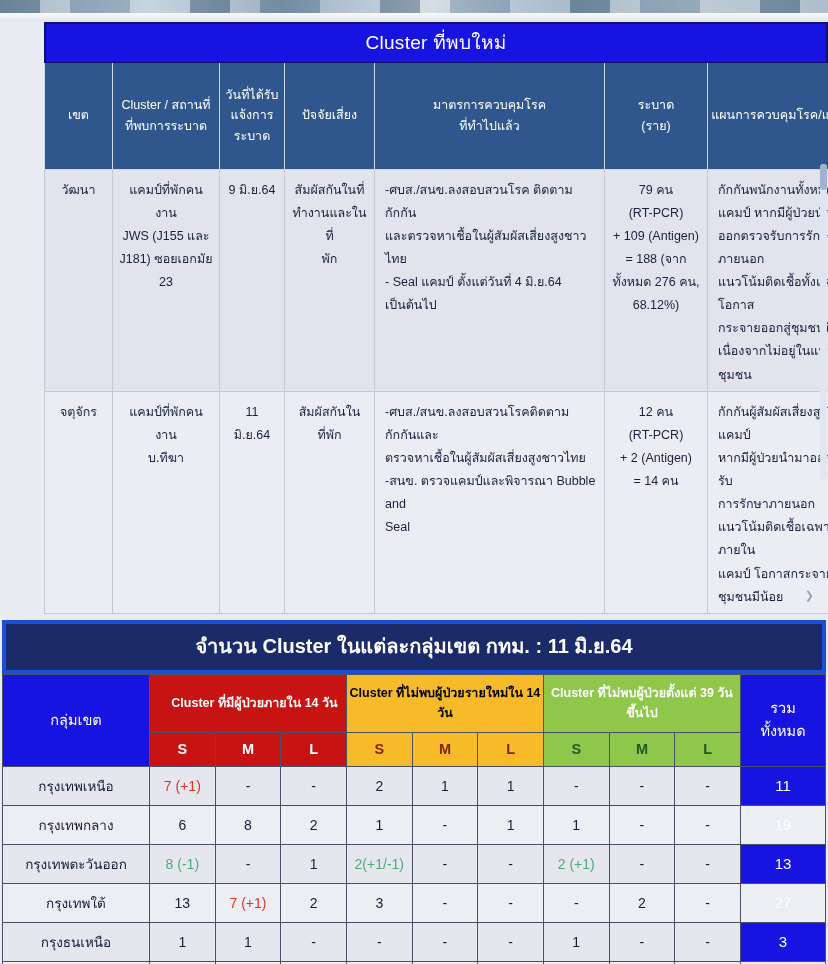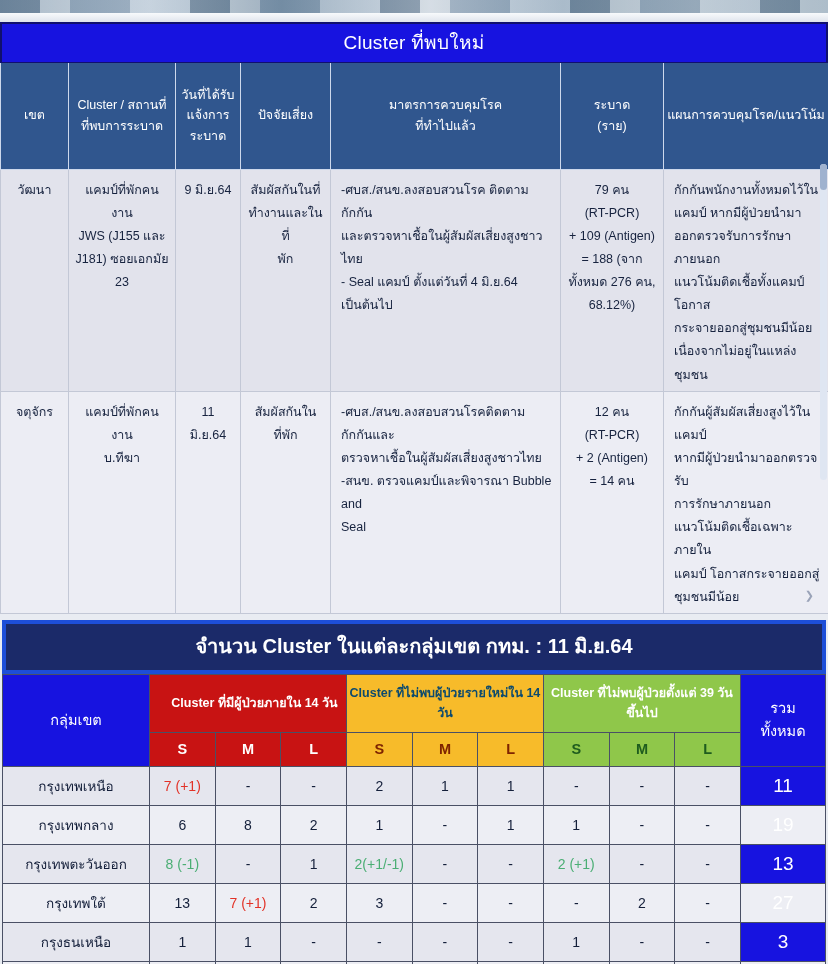--- a/index.html
+++ b/index.html
@@ -30,21 +30,21 @@
   }
   table.t1 thead tr{height:106px;}
   table.t1 td{
     font-size:12.5px;color:#17233f;vertical-align:top;text-align:center;
     border:1px solid #c3c8d6;white-space:pre-line;line-height:1.85;
     padding:9px 6px 4px;
   }
   table.t1 td:nth-child(5),table.t1 td:nth-child(7){text-align:left;padding-left:10px;}
   table.t1 tbody tr:nth-child(1){height:164px;background:#e2e3ec;}
   table.t1 tbody tr:nth-child(2){height:146px;background:#ecedf4;}
-  .t1wrap{position:relative;}
+  .t1wrap{position:relative;margin-left:44px;}
   .t1-scrollbar{
     position:absolute;top:142px;right:1px;width:7px;height:316px;
     background:#dfe6f2;border-radius:4px;
   }
   .t1-scrollbar .thumb{width:7px;height:26px;background:#9fb2cf;border-radius:4px;}
   .t1-scroll-arrow{
     position:absolute;right:14px;bottom:12px;color:#9aa3b8;font-size:11px;
   }
   
   .t2-title{
@@ -54,32 +54,32 @@
   table.t2{width:calc(100% - 4px);margin:0 2px;border-collapse:collapse;table-layout:fixed;}
   table.t2 th,table.t2 td{border:1px solid #4a5065;text-align:center;vertical-align:middle;}
   table.t2 .blue{background:var(--blue,#1514e6);color:#fff;}
   table.t2 .red{background:var(--red,#c81313);}
   table.t2 .yellow{background:var(--yellow,#f7bb2a);}
   table.t2 .green{background:var(--green,#8fc74a);}
   tr.group-row{height:58px;}
   tr.group-row th{font-size:12.5px;font-weight:bold;white-space:pre-line;line-height:1.6;padding:0 2px;}
   tr.group-row th.blue{font-size:14.5px;font-weight:400;}
   tr.group-row th.red{color:#fff;padding-left:15px;}
-  tr.group-row th.yellow{color:#0c4a6e;margin-top:28px;}
+  tr.group-row th.yellow{color:#000000;margin-top:28px;}
   tr.group-row th.green{color:#fff;}
   tr.size-row{height:34px;}
   tr.size-row th{font-size:14.5px;font-weight:bold;}
   tr.size-row th.red{color:#fff;}
   tr.size-row th.yellow{color:#7e2300;}
   tr.size-row th.green{color:#1e5c1e;}
   table.t2 tbody tr{height:39px;}
   table.t2 tbody td{background:#e5e6ee;font-size:14px;color:#141f3a;}
   table.t2 tbody tr:nth-child(even) td{background:#edeef4;}
   table.t2 tbody td.rowlabel{font-size:13.5px;}
-  table.t2 tbody td.row-total{background:var(--blue,#1514e6);color:#fff;font-size:19px;}
+  table.t2 tbody td.row-total{background:var(--blue,#1514e6);color:#fff;font-size:15px;}
   td.hl-up{color:var(--delta-up,#e23227) !important;}
   td.hl-down{color:var(--delta-down,#4bae74) !important;}
 </style>
 </head>
 <body>
 
 <div>
 
   <div class="photo-strip"></div>
   <div class="white-strip"></div>

